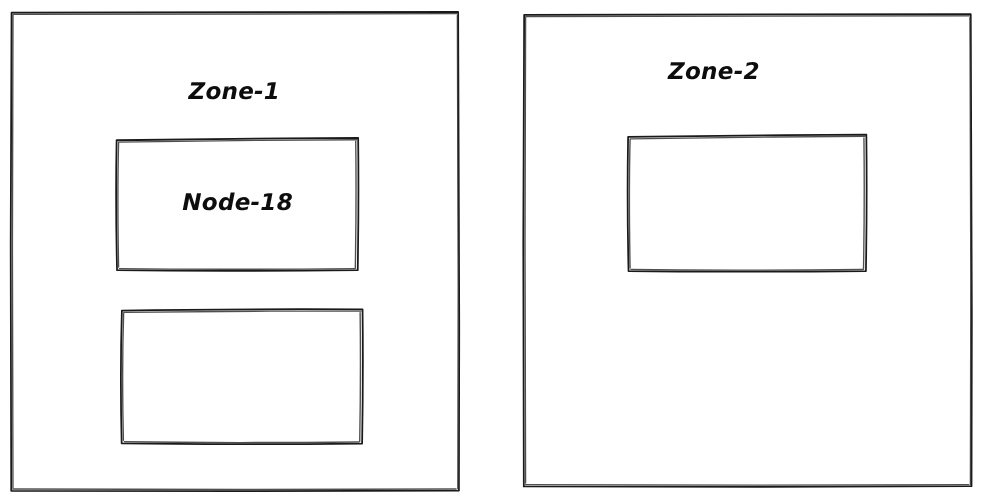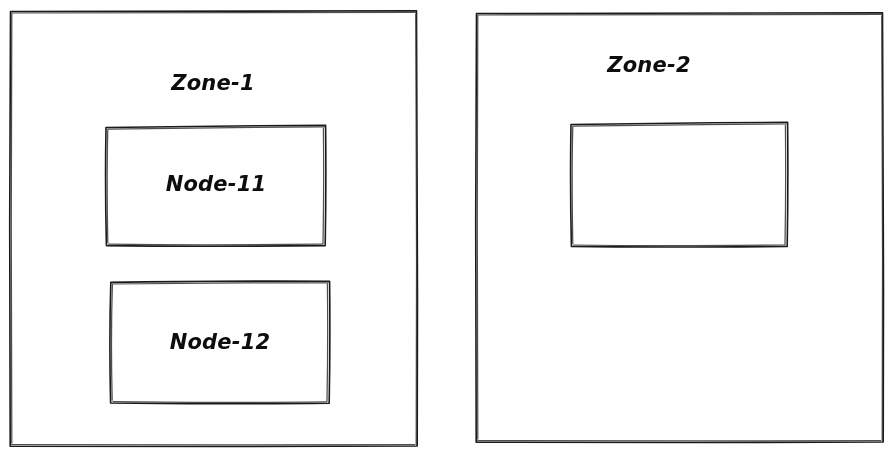--- a/index.html
+++ b/index.html
@@ -125,20 +125,19 @@
                C 570.6,212 570.4,158 571.0,124.5 Z"></path>
       <path class="sketch-stroke-2" d="M 573.0,126.2 C 632,125.0 717,124.4 786.2,124.0
                M 785.4,125.4 C 785.8,160 785.6,212 785.0,244.8
                M 784.2,245.0 C 720,245.6 630,245.8 573.6,245.0
                M 572.8,243.6 C 572.2,210 572.0,158 572.8,126.6"></path>
     </g>
   </svg>
 
   <div class="label zone-label" style="left:213px; top:60px;margin-top:23px;">Zone-1</div>
 
-  <div class="label node-label" style="left:216px; top:184px;">Node-11</div>
+  <div class="label node-label" style="left:216px; top:184px;">Node-18</div>
 
-  <div class="label node-label" style="left:220px; top:342px;">Node-12</div>
 
   <div class="label zone-label" style="left:649px; top:65px;">Zone-2</div>
 
 
 </div>
 
 </body></html>

